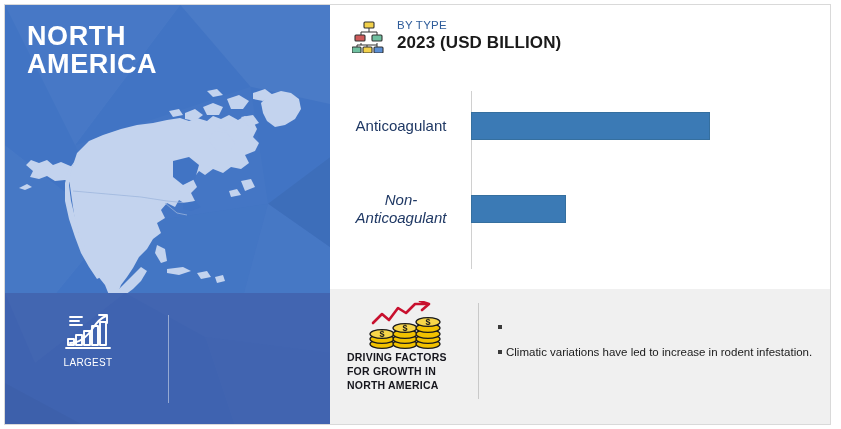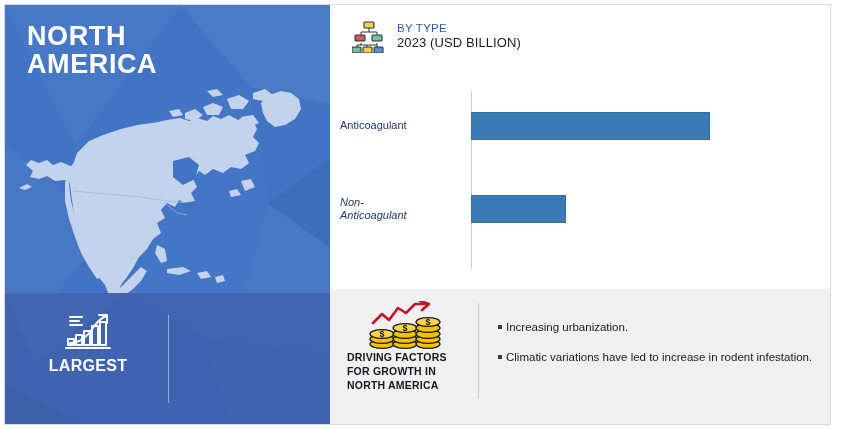--- a/index.html
+++ b/index.html
@@ -66,22 +66,22 @@
     left: 50%;
     transform: translateX(-50%);
     top: 16px;
     width: 54px; height: 44px;
   }
   .stat-icon svg { width: 100%; height: 100%; display: block; }
   .stat-title {
     position: absolute;
     left: 0; right: 0;
     top: 64px;
-    font-size: 16px;
-    font-weight: bold;
+    font-size: 10px;
+    font-weight: normal;
     letter-spacing: .3px;
   }
   .stat-sub {
     position: absolute;
     left: 0; right: 0;
     top: 83px;
     font-size: 9.5px;
     font-weight: bold;
     line-height: 1.28;
     letter-spacing: .2px;
@@ -112,44 +112,44 @@
   #hierarchy-icon svg { display: block; width: 100%; height: 100%; }
   #chart-head-text { line-height: 1.18; }
   #by-type {
     color: #2e5c9a;
     font-size: 11.5px;
     font-weight: normal;
     letter-spacing: .25px;
   }
   #chart-units {
     color: #1a1a1a;
-    font-size: 13px;
-    font-weight: normal;
+    font-size: 17px;
+    font-weight: bold;
     letter-spacing: .1px;
   }
 
   #plot {
     position: absolute;
     left: 10px; top: 80px;
     width: 480px; height: 190px;
   }
   #axis {
     position: absolute;
     left: 131px; top: 6px;
     width: 1px; height: 178px;
     background: #d0d0d0;
   }
   .bar-row { position: absolute; left: 0; width: 480px; height: 28px; }
   .bar-label {
     position: absolute;
     left: 0; width: 122px;
     top: 50%; transform: translateY(-50%);
-    text-align: left;
+    text-align: center;
     color: #1f3864;
-    font-size: 11px;
+    font-size: 15px;
     line-height: 1.2;
     white-space: pre-line;
   }
   .bar {
     position: absolute;
     left: 131px; top: 0;
     height: 28px;
     background: #3b7ab5;
     border: 1px solid #356f9f;
   }
@@ -401,21 +401,20 @@
       <div id="drivers-title">DRIVING FACTORS
 FOR GROWTH IN
 NORTH AMERICA</div>
     </div>
 
     <div id="drivers-divider"></div>
 
     <div id="drivers-list">
       <div class="driver-item">
         <span class="driver-bullet"></span>
-        <span>Increasing urbanization.</span>
       </div>
       <div class="driver-item">
         <span class="driver-bullet"></span>
         <span>Climatic variations have led to increase in rodent infestation.</span>
       </div>
     </div>
   </div>
 
 </div>
 

